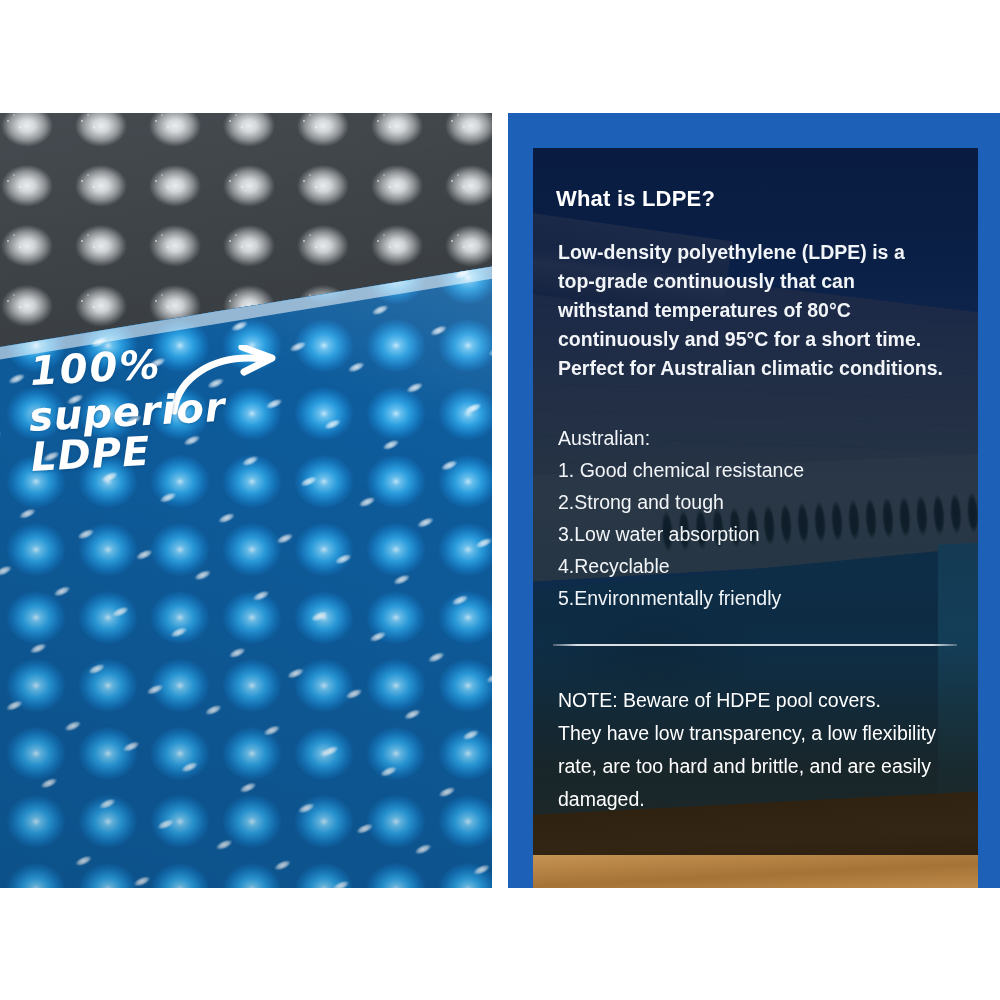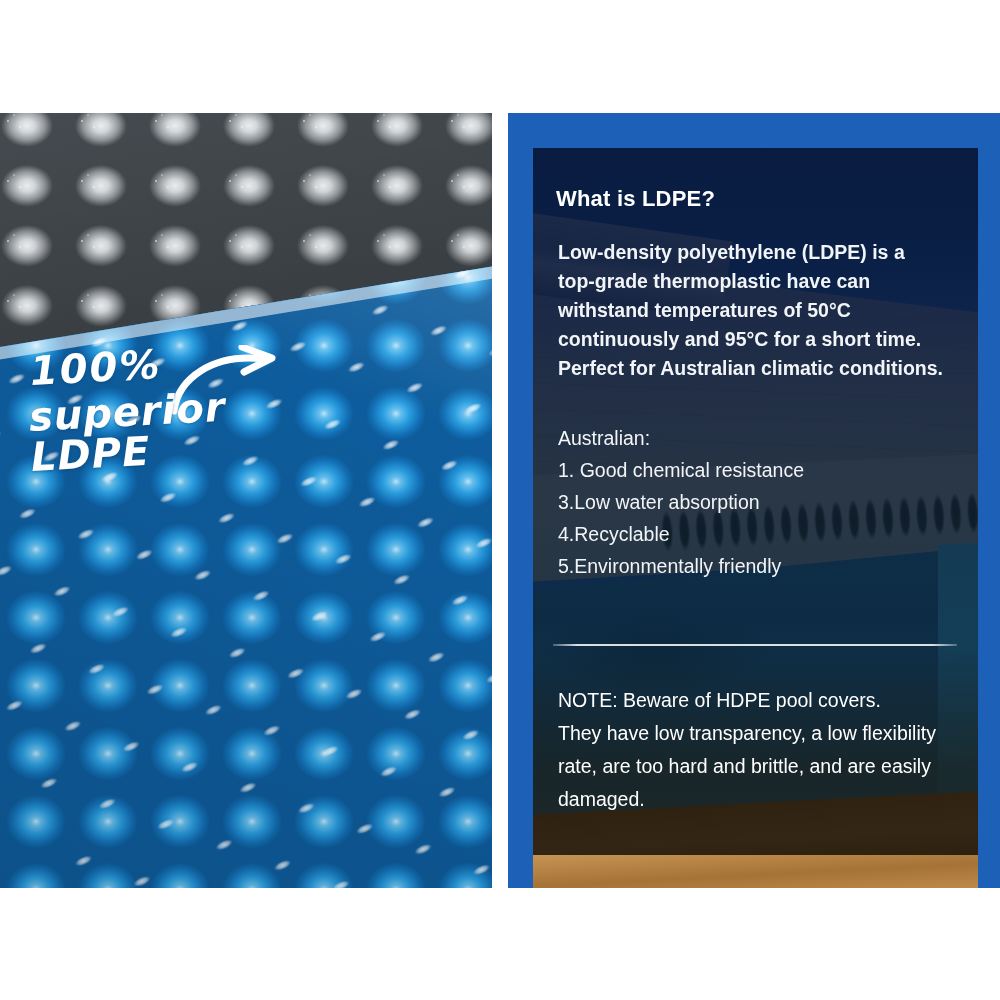--- a/index.html
+++ b/index.html
@@ -267,30 +267,31 @@
     <div class="frame-top"></div>
     <div class="frame-left"></div>
     <div class="frame-right"></div>
 
     <div id="info-box"></div>
 
     <div id="ldpe-title">What is LDPE?</div>
 
     <div id="ldpe-desc">
       <div>Low-density polyethylene (LDPE) is a</div>
-      <div>top-grade thermoplastic have can</div>
-      <div>withstand temperatures of 50°C</div>
+      <div>top-grade continuously that can</div>
+      <div>withstand temperatures of 80°C</div>
       <div>continuously and 95°C for a short time.</div>
       <div>Perfect for Australian climatic conditions.</div>
     </div>
 
     <div id="properties-block">
       <div>Australian:</div>
       <ul class="plist">
         <li>1. Good chemical resistance</li>
+        <li>2.Strong and tough</li>
         <li>3.Low water absorption</li>
         <li>4.Recyclable</li>
         <li>5.Environmentally friendly</li>
       </ul>
     </div>
 
     <div id="divider"></div>
 
     <div id="note-block">
       <div>NOTE: Beware of HDPE pool covers.</div>

